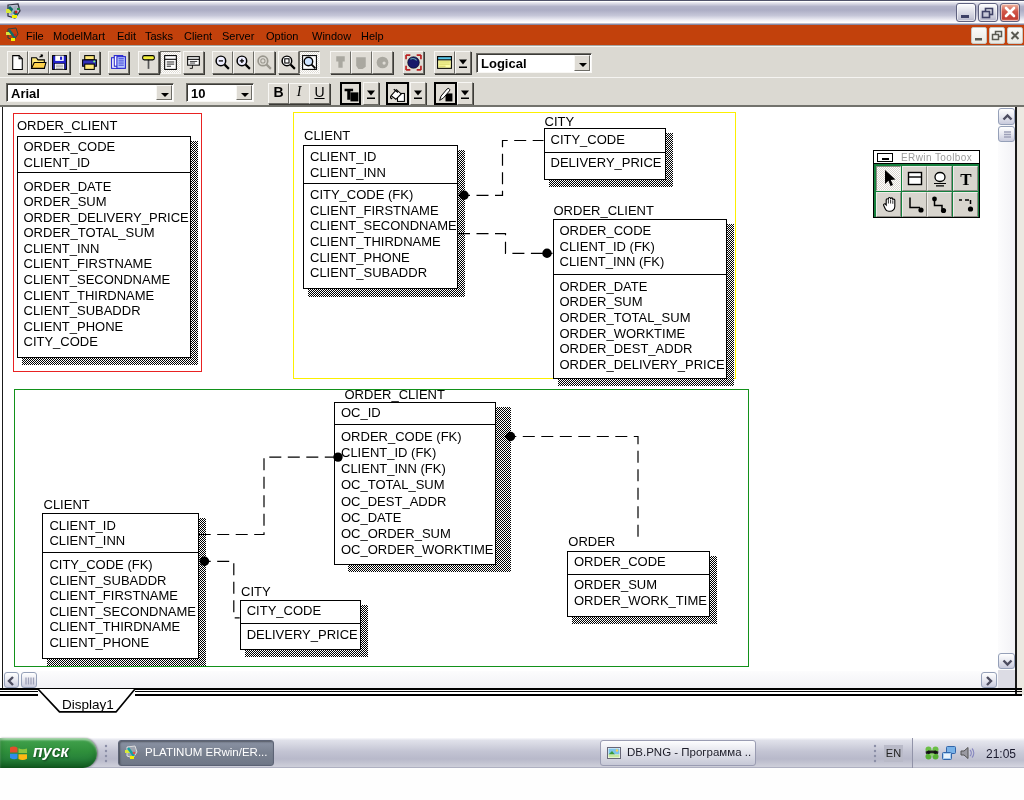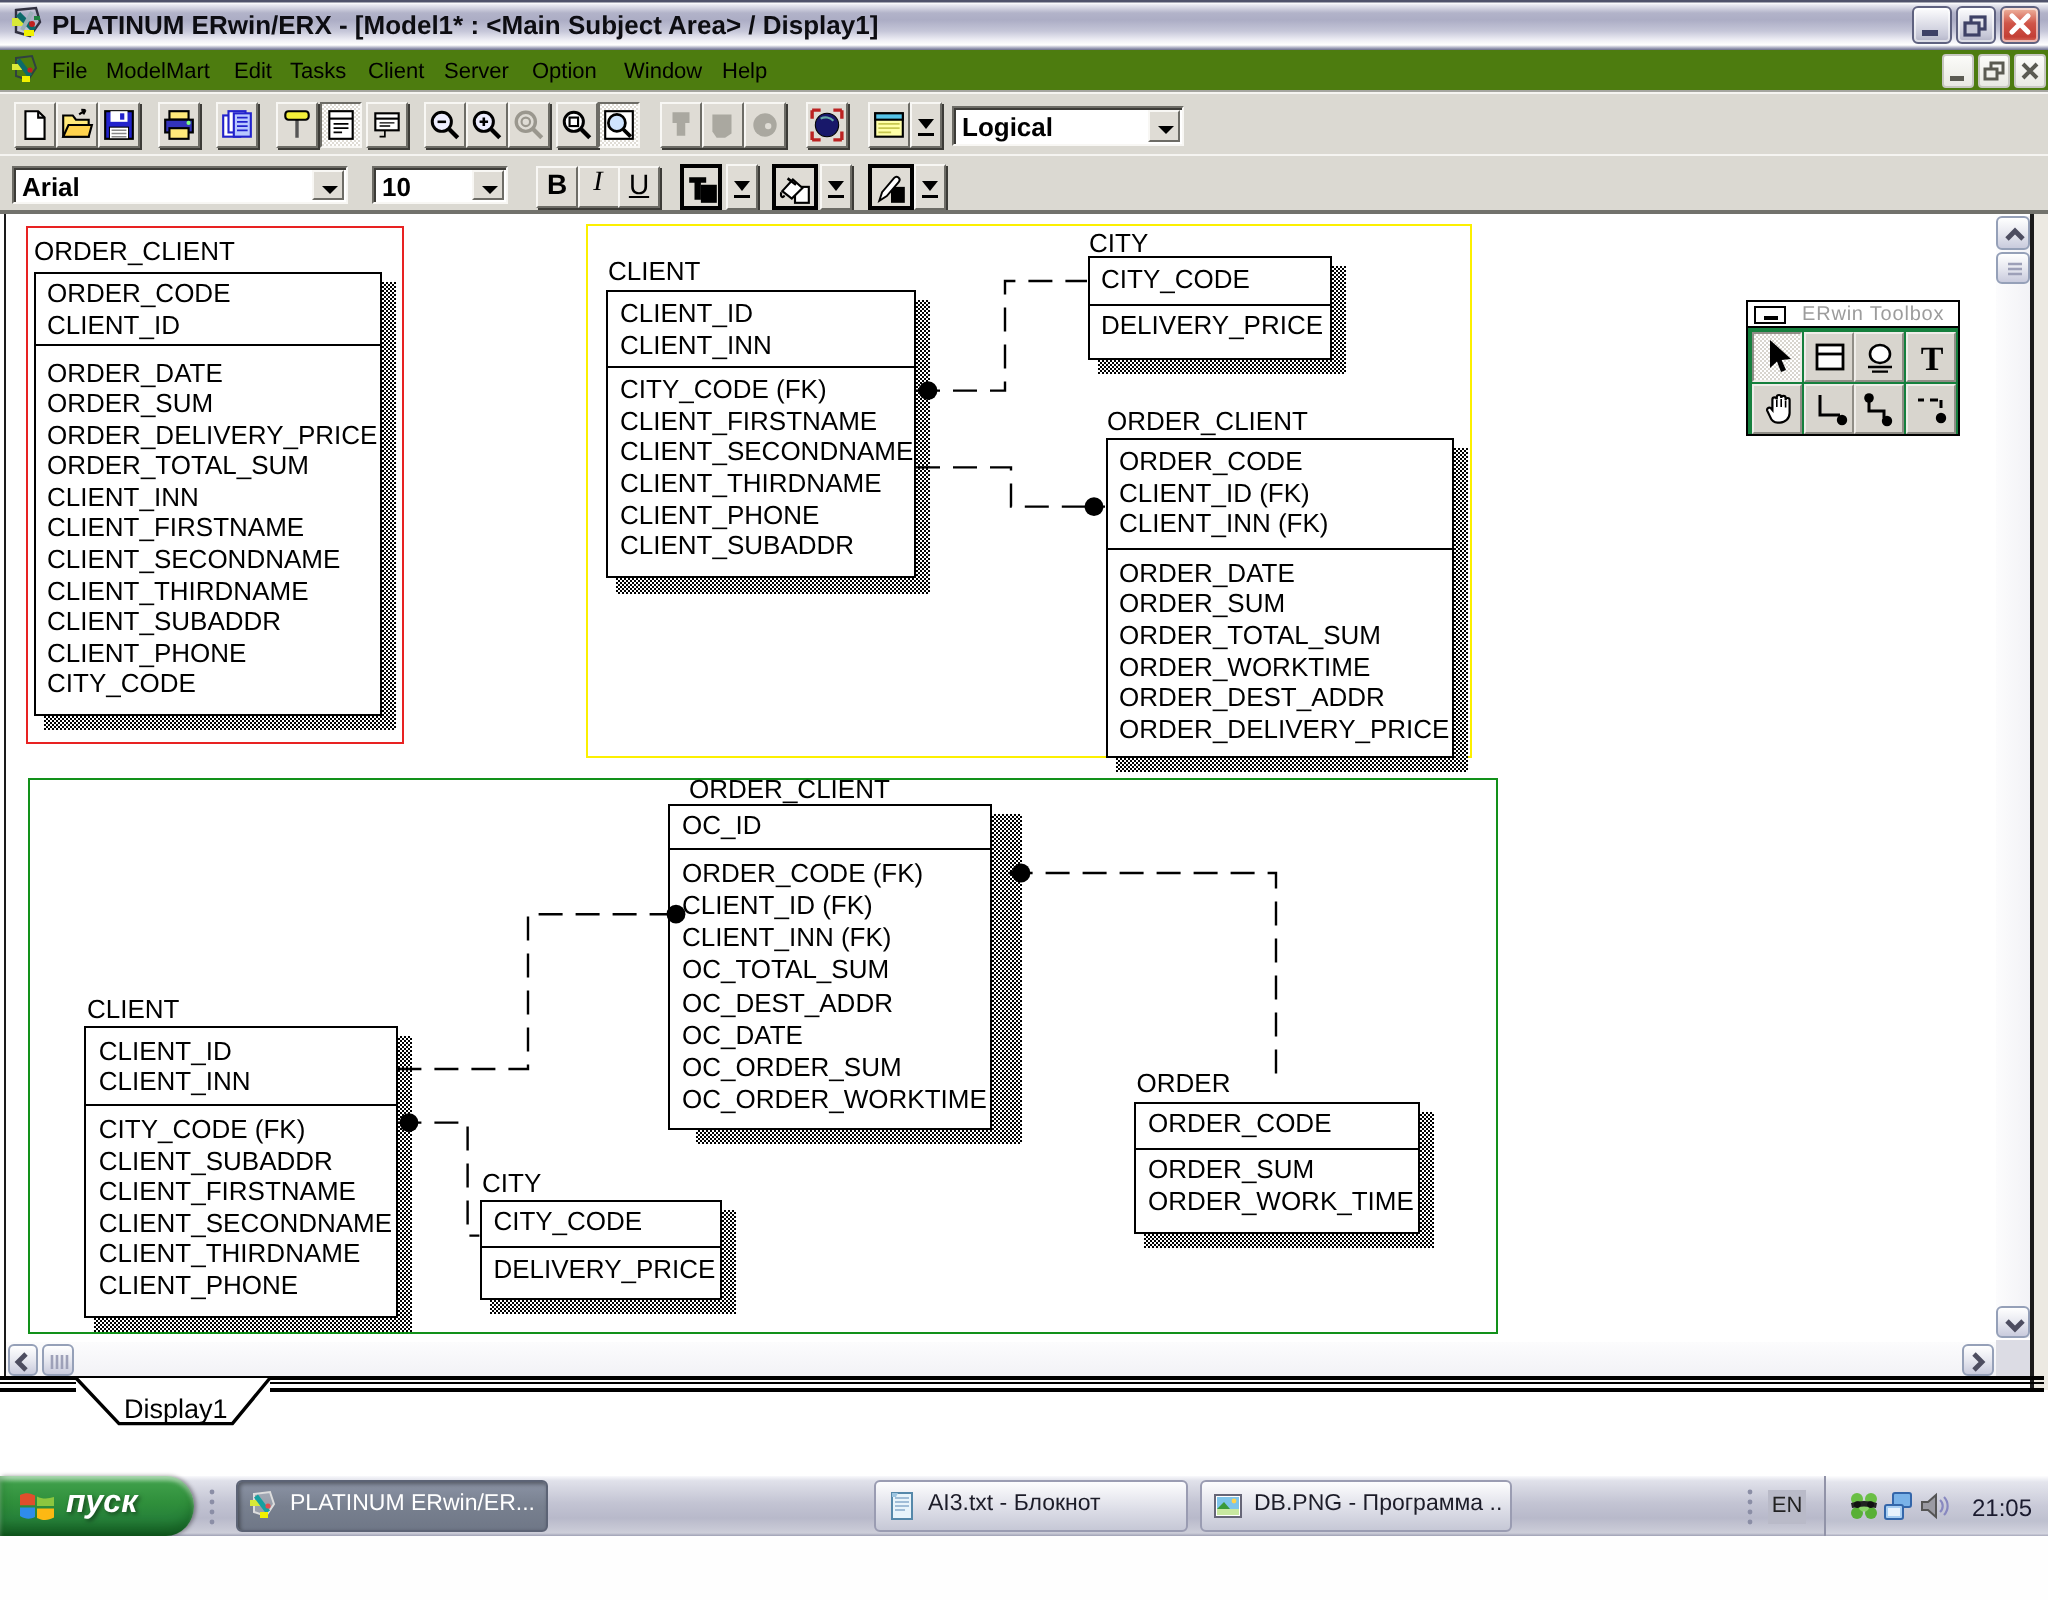--- a/index.html
+++ b/index.html
@@ -6,21 +6,21 @@
 html,body{width:1024px;height:800px;overflow:hidden;background:#fff}
 #page{position:absolute;left:0;top:0;width:1024px;height:800px;font-family:"Liberation Sans",sans-serif;background:#fff}
 .abs{position:absolute}
 
 #titlebar{left:0;top:0;width:1024px;height:25px;background:linear-gradient(#50536b 0%,#50536b 4%,#ffffff 6%,#e8e8f0 10%,#b2b3c9 26%,#acadc5 40%,#c5c6d8 62%,#eeeef5 80%,#ffffff 90%,#a2a4bc 96%,#6c6f8e 100%)}
 #titlebar .txt{position:absolute;left:26px;top:5px;font-size:13px;font-weight:bold;color:#0d0d12;letter-spacing:0px;white-space:nowrap}
 .capbtn{position:absolute;top:3px;width:20px;height:19px;border-radius:3px;border:1px solid #5f6280;box-shadow:inset 0 0 0 1px rgba(255,255,255,.55)}
 .capbtn.min,.capbtn.res{background:linear-gradient(#fdfdfe,#c7c8d8 80%,#b2b3c7)}
 .capbtn.cls{background:linear-gradient(#f0b8a2,#d05548 45%,#c33f35 85%,#d87060)}
 
-#menubar{left:0;top:25px;width:1024px;height:21px;background:#4d7c0f;border-bottom:1px solid #a5a5a0}
+#menubar{left:0;top:25px;width:1024px;height:21px;background:#c2410c;border-bottom:1px solid #a5a5a0}
 .mitem{position:absolute;top:5px;font-size:11px;color:#000;white-space:nowrap}
 .mdibtn{position:absolute;top:2px;width:16px;height:17px;background:linear-gradient(#fbfbf9,#e9e9e3);border:1px solid #c7c7c2;border-radius:2px}
 
 #tb1{left:0;top:46px;width:1024px;height:31px;background:#dbd9d2;border-top:1px solid #f5f4f1}
 #tb2{left:0;top:77px;width:1024px;height:28px;background:#dbd9d2;border-top:1px solid #f5f4f1}
 #tbsep{left:0;top:105px;width:1024px;height:2px;background:#72726c}
 .tbtn{position:absolute;width:21px;height:23px;background:#dfdcd5;border:1px solid;border-color:#f8f7f4 #6d6c66 #6d6c66 #f8f7f4;box-shadow:1px 1px 0 #3c3b37}
 .tbtn.press{border-color:#6d6c66 #f8f7f4 #f8f7f4 #6d6c66;box-shadow:none;background-image:conic-gradient(#fff 0 25%,#dfdcd5 0 50%,#fff 0 75%,#dfdcd5 0);background-size:2px 2px}
 .tbtn svg{position:absolute;left:1px;top:2px}
 .combo{position:absolute;background:#fff;border:1px solid;border-color:#6d6c66 #f8f7f4 #f8f7f4 #6d6c66;box-shadow:inset 1px 1px 0 #3c3b37}
@@ -68,21 +68,20 @@
 <div id="titlebar" class="abs">
   <svg class="abs" style="left:5px;top:3px" width="18" height="18" viewBox="0 0 18 18">
     <path d="M3 2 L13 1 L15 8 L10 15 L3 13 Z" fill="none" stroke="#303040" stroke-width="1.2"></path>
     <rect x="1" y="6" width="6" height="4" fill="#d8e838"></rect>
     <path d="M4 4 L12 12" stroke="#0c6a6a" stroke-width="3"></path>
     <path d="M11 3 L6 12" stroke="#9ab0b8" stroke-width="2"></path>
     <rect x="7" y="12" width="5" height="3" fill="#f0f000"></rect>
     <circle cx="11" cy="9" r="1.5" fill="#c02020"></circle>
     <rect x="12" y="5" width="3" height="2" fill="#208040"></rect>
   </svg>
-  <div class="txt">PLATINUM ERwin/ERX - [Model1* : &lt;Main Subject Area&gt; / Display1]</div>
   <div class="capbtn min" style="left:956px"><svg width="18" height="17">
           <rect x="4" y="11" width="8" height="3" fill="#3e4166"></rect>
         </svg></div>
   <div class="capbtn res" style="left:978px"><svg width="18" height="17">
           <rect x="6.5" y="4.5" width="7" height="6" fill="none" stroke="#3e4166" stroke-width="1.6"></rect>
           <rect x="3.5" y="7.5" width="7" height="6" fill="#c7c8d8" stroke="#3e4166" stroke-width="1.6"></rect>
         </svg></div>
   <div class="capbtn cls" style="left:1000px"><svg width="18" height="17">
           <path d="M5 4 L13 12 M13 4 L5 12" stroke="#fff" stroke-width="2.6" stroke-linecap="round"></path>
         </svg></div>
@@ -498,28 +497,20 @@
   <div class="task active" style="left:118px;width:156px">
     <svg class="ic" viewBox="0 0 16 16">
           <path d="M3 2 L11 1 L13 7 L9 13 L3 11 Z" fill="#fff" fill-opacity=".25" stroke="#ddd" stroke-width="1"></path>
           <rect x="1" y="5" width="5" height="3" fill="#d8e838"></rect>
           <path d="M4 3 L10 11" stroke="#15a0a0" stroke-width="2.5"></path>
           <rect x="6" y="11" width="4" height="3" fill="#f0f000"></rect>
           <circle cx="10" cy="8" r="1.3" fill="#e05050"></circle>
         </svg>
     <div class="tx">PLATINUM ERwin/ER...</div>
   </div>
-  <div class="task" style="left:437px;width:157px">
-    <svg class="ic" viewBox="0 0 16 16">
-          <rect x="3" y="1.5" width="10" height="13" fill="#e8f4fb" stroke="#5588aa"></rect>
-          <path d="M4.5 4h7M4.5 6h7M4.5 8h7M4.5 10h5" stroke="#88aacc" stroke-width=".8"></path>
-          <path d="M3 1.5 L6 1.5 L5 3.5 L3 3.5Z" fill="#9cc4e0"></path>
-        </svg>
-    <div class="tx">AI3.txt - Блокнот</div>
-  </div>
   <div class="task" style="left:600px;width:156px">
     <svg class="ic" viewBox="0 0 16 16">
           <rect x="1.5" y="2.5" width="13" height="11" fill="#fff" stroke="#667"></rect>
           <rect x="2.5" y="3.5" width="11" height="6" fill="#7ec4ea"></rect>
           <path d="M2.5 9.5 L6 6 L9 9.5Z" fill="#3a9a3a"></path>
           <circle cx="11" cy="5.5" r="1.2" fill="#ffd24d"></circle>
           <rect x="2.5" y="9.5" width="11" height="3" fill="#c8e8a0"></rect>
         </svg>
     <div class="tx">DB.PNG - Программа ...</div>
   </div>

